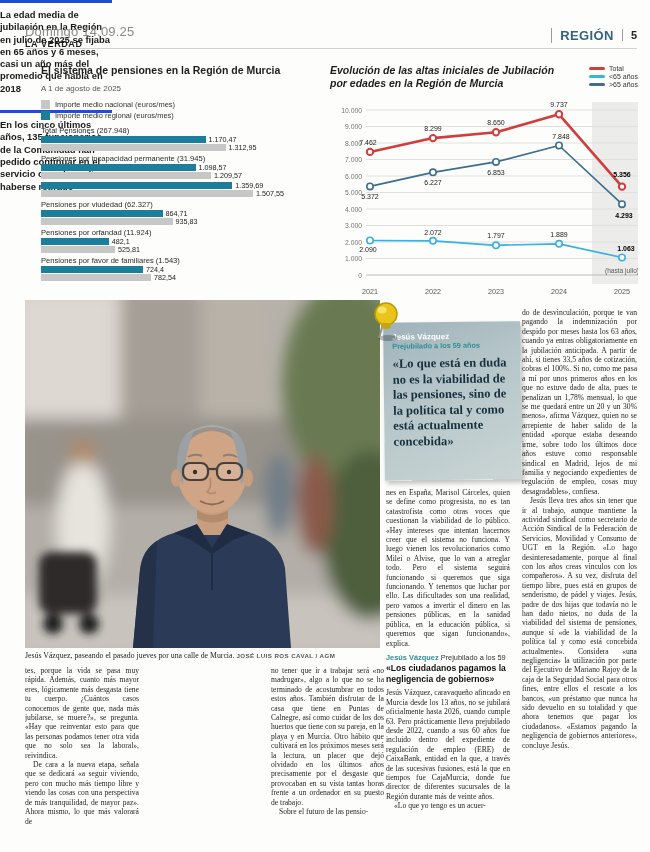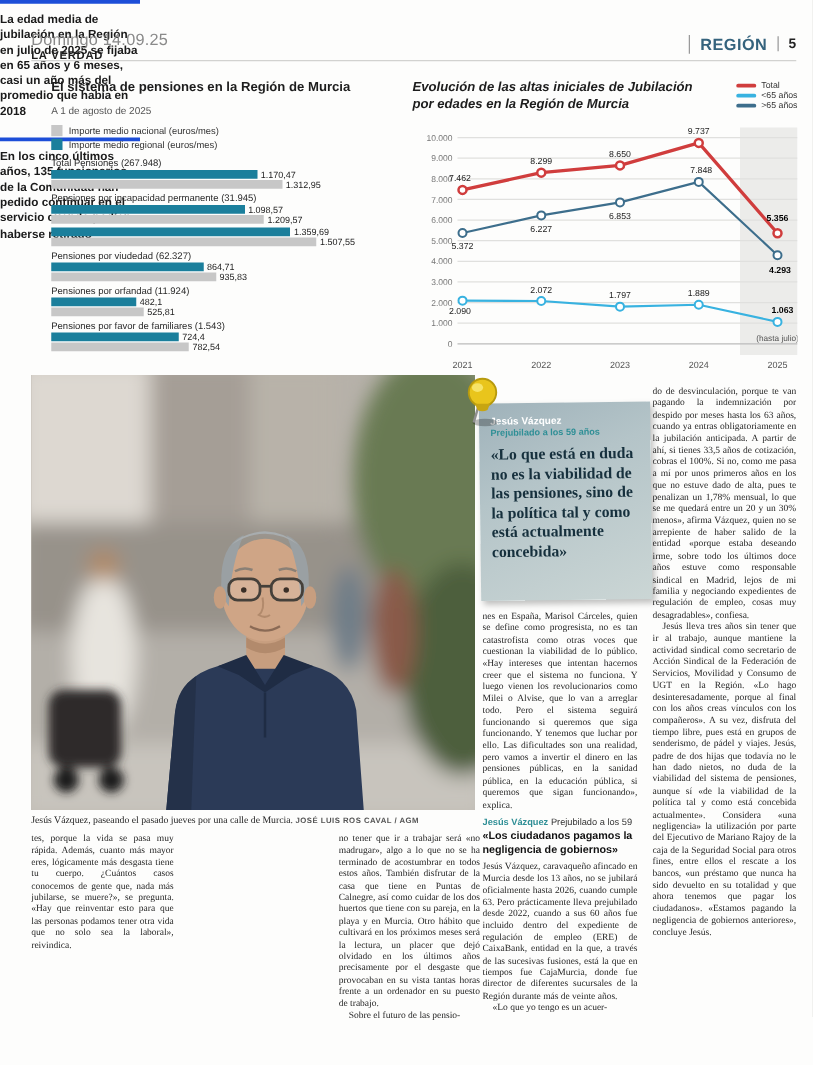--- a/index.html
+++ b/index.html
@@ -320,20 +320,21 @@
     <line x1="17" y1="24" x2="13" y2="38" stroke="#8f8f8f" stroke-width="2"></line>
     <circle cx="20" cy="14" r="11" fill="#e9c51c"></circle>
     <circle cx="20" cy="14" r="11" fill="none" stroke="#b79a0e" stroke-width="1.5"></circle>
     <ellipse cx="16" cy="10" rx="4.5" ry="3.5" fill="#f6e468"></ellipse>
     <path d="M14 23 q6 4 12 0 l-2 5 q-4 2 -8 0 Z" fill="#cfa d12" opacity="0"></path>
     <path d="M14 23 L26 23 L24 28 Q20 30 16 28 Z" fill="#c7a512"></path>
   </svg>
 
   <div id="colA" class="col">
       <p>tes, porque la vida se pasa muy rápida. Además, cuanto más mayor eres, lógicamente más desgasta tiene tu cuerpo. ¿Cuántos casos conocemos de gente que, nada más jubilarse, se muere?», se pregunta. «Hay que reinventar esto para que las personas podamos tener otra vida que no solo sea la laboral», reivindica.</p>
+      <p class="ind">De cara a la nueva etapa, señala que se dedicará «a seguir viviendo, pero con mucho más tiempo libre y viendo las cosas con una perspectiva de más tranquilidad, de mayor paz». Ahora mismo, lo que más valorará de</p>
     </div>
   <div id="colB">
       <div class="pq">La edad media de jubilación en la Región en julio de 2025 se fijaba en 65 años y 6 meses, casi un año más del promedio que había en 2018</div>
       <div class="pq">En los cinco últimos años, 135 funcionarios de la Comunidad han pedido continuar en el servicio cuando podían haberse retirado</div>
     </div>
   <div id="colC" class="col">
       <p>no tener que ir a trabajar será «no madrugar», algo a lo que no se ha terminado de acostumbrar en todos estos años. También disfrutar de la casa que tiene en Puntas de Calnegre, así como cuidar de los dos huertos que tiene con su pareja, en la playa y en Murcia. Otro hábito que cultivará en los próximos meses será la lectura, un placer que dejó olvidado en los últimos años precisamente por el desgaste que provocaban en su vista tantas horas frente a un ordenador en su puesto de trabajo.</p>
       <p class="ind">Sobre el futuro de las pensio-</p>
     </div>
   <div id="colD" class="col">

